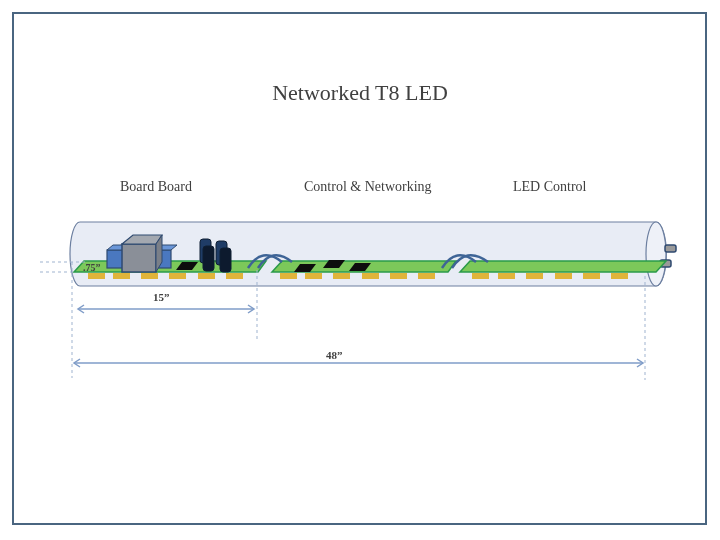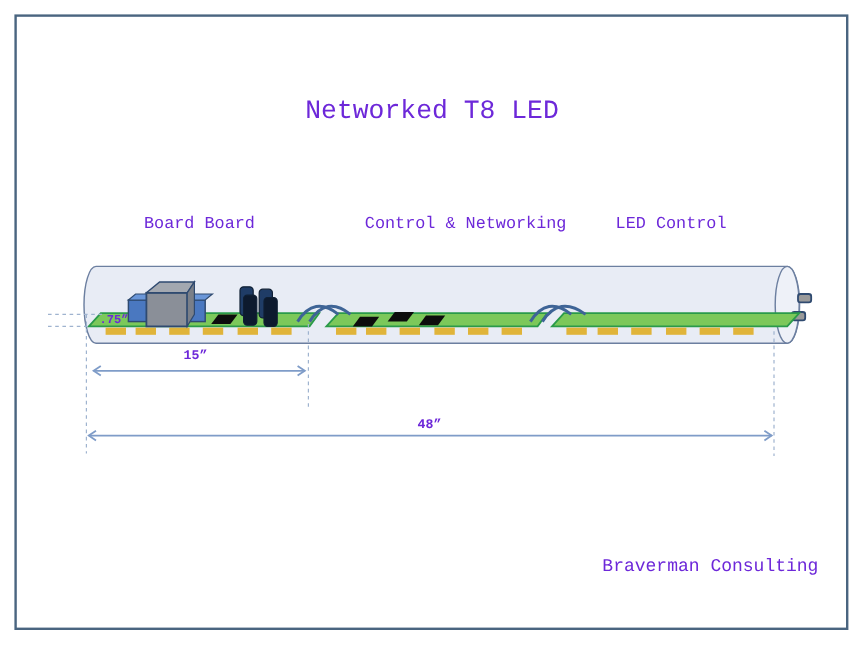--- a/index.html
+++ b/index.html
@@ -1,18 +1,18 @@
 <!DOCTYPE html>
 <html><head>
 <meta charset="utf-8">
 <style>
   html, body { margin:0; padding:0; background:#ffffff; }
   body { width:720px; height:540px; position:relative; overflow:hidden; font-family:"Liberation Sans", sans-serif; }
   .frame { position:absolute; left:12px; top:12px; width:695px; height:513px; border:2px solid #4a6580; box-sizing:border-box; background:#fff; }
-  .txt { position:absolute; color:#6d28d9; white-space:nowrap; font-family:Liberation Mono, monospace; }
+  .txt { position:absolute; color:#404040; white-space:nowrap; font-family:Liberation Serif, serif; }
   .title { left:0; width:720px; top:80px; text-align:center; font-size:22px; }
   .lbl { font-size:14px; top:179px; }
   .credit { right:38px; top:462px; font-size:15px; text-align:center; line-height:22px; }
   svg.diag { position:absolute; left:0; top:0; }
   .dim { font-size:11px; font-weight:bold; }
 </style>
 </head>
 <body>
 
 <div class="frame"></div>
@@ -106,17 +106,16 @@
   </g>
   <g stroke="#7f9cc8" stroke-width="1.5" fill="none">
     <line x1="74" y1="363" x2="643" y2="363"></line>
     <polyline points="80,359 74,363 80,367"></polyline>
     <polyline points="637,359 643,363 637,367"></polyline>
   </g>
 </svg>
 
 <div class="txt dim" style="left:46px; top:262px; font-size:10px;margin-left:37px;">.75”</div>
 <div class="txt dim" style="left:153px; top:291px;">15”</div>
-<div class="txt dim" style="left:348px; top:349px;">48”</div>
+<div class="txt dim" style="left:326px; top:349px;">48”</div>
 
 <div class="txt credit">
-  <div>Braverman Consulting</div>
 </div>
 
 </body></html>

